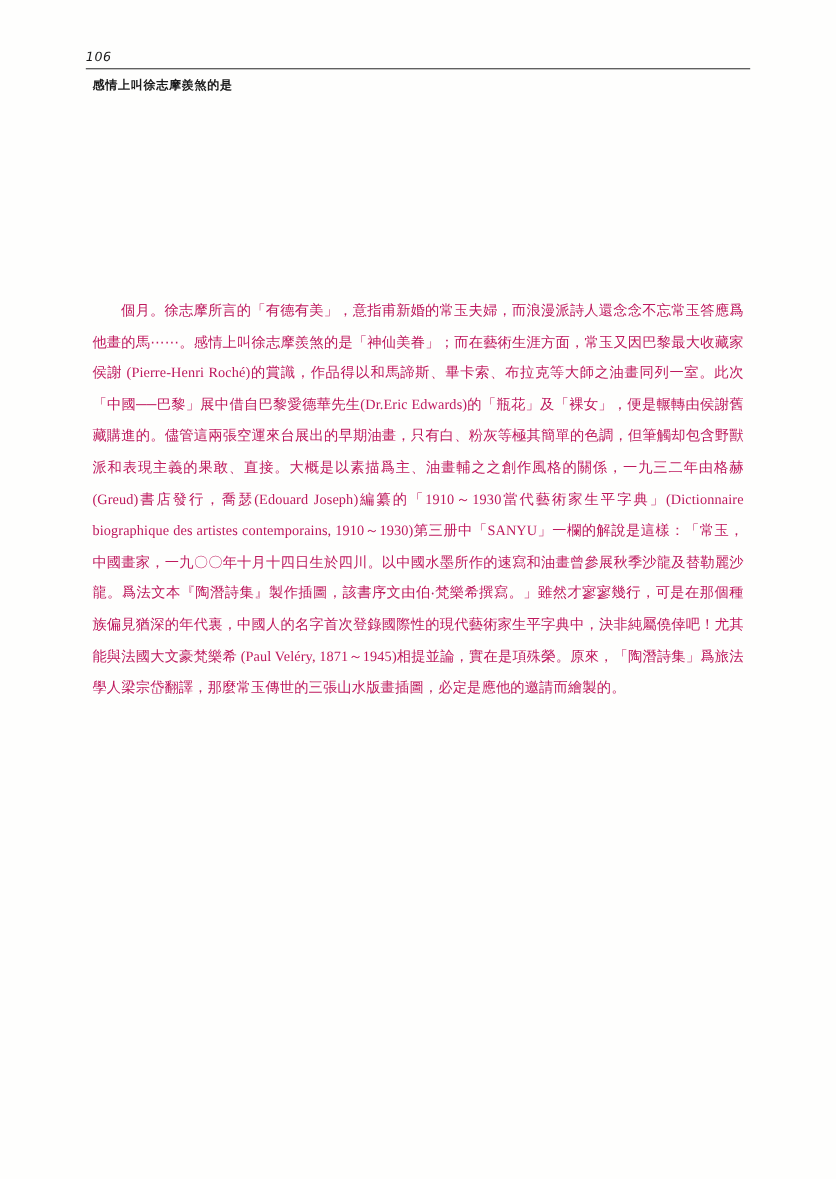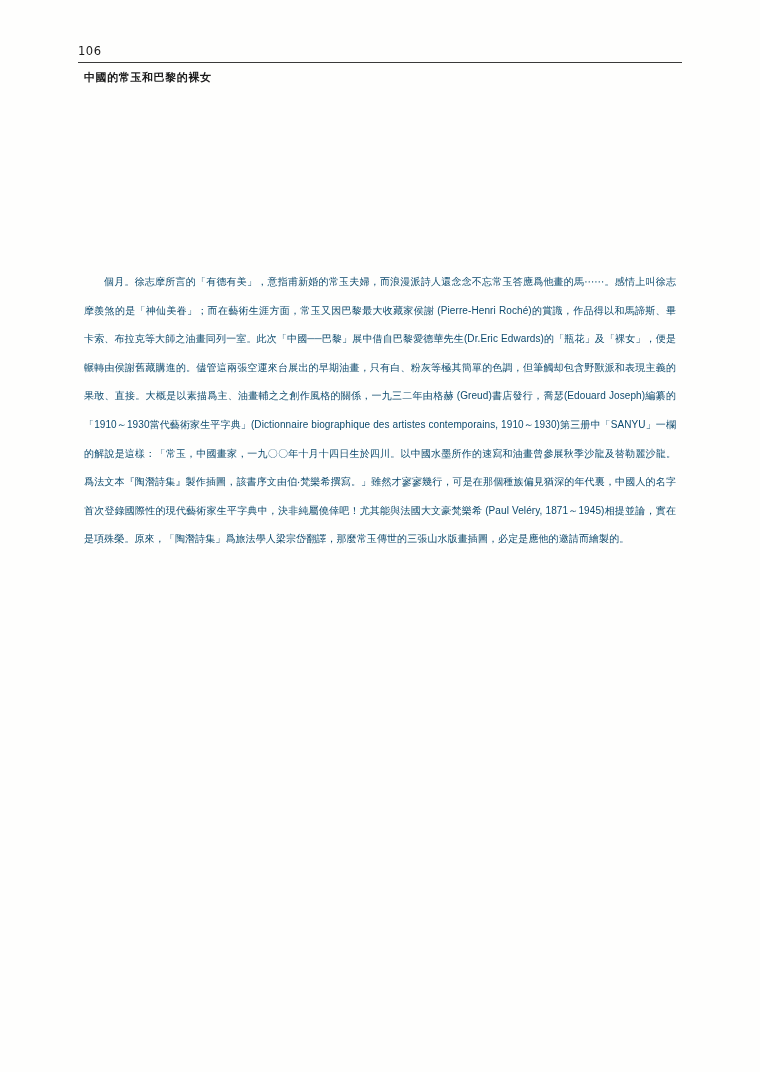--- a/index.html
+++ b/index.html
@@ -31,20 +31,21 @@
   }
 
   .page-number {
     position: absolute;
     left: 78px;
     top: 44px;
     font-size: 11.5px;
     letter-spacing: 0.5px;
     color: #1a1a1a;
     font-family: "DejaVu Sans", sans-serif;
+    font-style: italic;
   }
 
   .running-head {
     position: absolute;
     left: 84px;
     top: 70px;
     font-size: 11px;
     font-weight: bold;
     color: #1a1a1a;
     letter-spacing: 0.6px;
@@ -58,24 +59,24 @@
     width: 604px;
     height: 1px;
     background: #3a3a3a;
   }
 
   .body-text {
     position: absolute;
     left: 84px;
     top: 268px;
     width: 592px;
-    font-family: Liberation Sans, sans-serif;
-    font-size: 10px;
+    font-family: Liberation Serif, serif;
+    font-size: 13px;
     line-height: 28.6px;
-    color: #0c4a6e;
+    color: #be185d;
     text-align: justify;
     letter-spacing: 0.1px;
   }
   .body-text p {
     margin: 0;
   }
   .body-text p.indent {
     text-indent: 2em;
   }
   .body-text .para2 {
@@ -85,18 +86,18 @@
 </head>
 <body>
 
 <div class="page">
   <div class="paper-tint"></div>
 
   <div class="page-number">106</div>
 
   <div class="header-rule"></div>
 
-  <div class="running-head">中國的常玉和巴黎的裸女</div>
+  <div class="running-head">感情上叫徐志摩羨煞的是</div>
 
   <div class="body-text">
     <p class="indent">個月。徐志摩所言的「有德有美」，意指甫新婚的常玉夫婦，而浪漫派詩人還念念不忘常玉答應爲他畫的馬⋯⋯。感情上叫徐志摩羨煞的是「神仙美眷」；而在藝術生涯方面，常玉又因巴黎最大收藏家侯謝 (Pierre-Henri Roché)的賞識，作品得以和馬諦斯、畢卡索、布拉克等大師之油畫同列一室。此次「中國──巴黎」展中借自巴黎愛德華先生(Dr.Eric Edwards)的「瓶花」及「裸女」，便是輾轉由侯謝舊藏購進的。儘管這兩張空運來台展出的早期油畫，只有白、粉灰等極其簡單的色調，但筆觸却包含野獸派和表現主義的果敢、直接。大概是以素描爲主、油畫輔之之創作風格的關係，一九三二年由格赫 (Greud)書店發行，喬瑟(Edouard Joseph)編纂的「1910～1930當代藝術家生平字典」(Dictionnaire biographique des artistes contemporains, 1910～1930)第三册中「SANYU」一欄的解說是這樣：「常玉，中國畫家，一九〇〇年十月十四日生於四川。以中國水墨所作的速寫和油畫曾參展秋季沙龍及替勒麗沙龍。爲法文本『陶潛詩集』製作插圖，該書序文由伯‧梵樂希撰寫。」雖然才寥寥幾行，可是在那個種族偏見猶深的年代裏，中國人的名字首次登錄國際性的現代藝術家生平字典中，決非純屬僥倖吧！尤其能與法國大文豪梵樂希 (Paul Veléry, 1871～1945)相提並論，實在是項殊榮。原來，「陶潛詩集」爲旅法學人梁宗岱翻譯，那麼常玉傳世的三張山水版畫插圖，必定是應他的邀請而繪製的。</p>
   </div>
 </div>
 
 </body></html>

